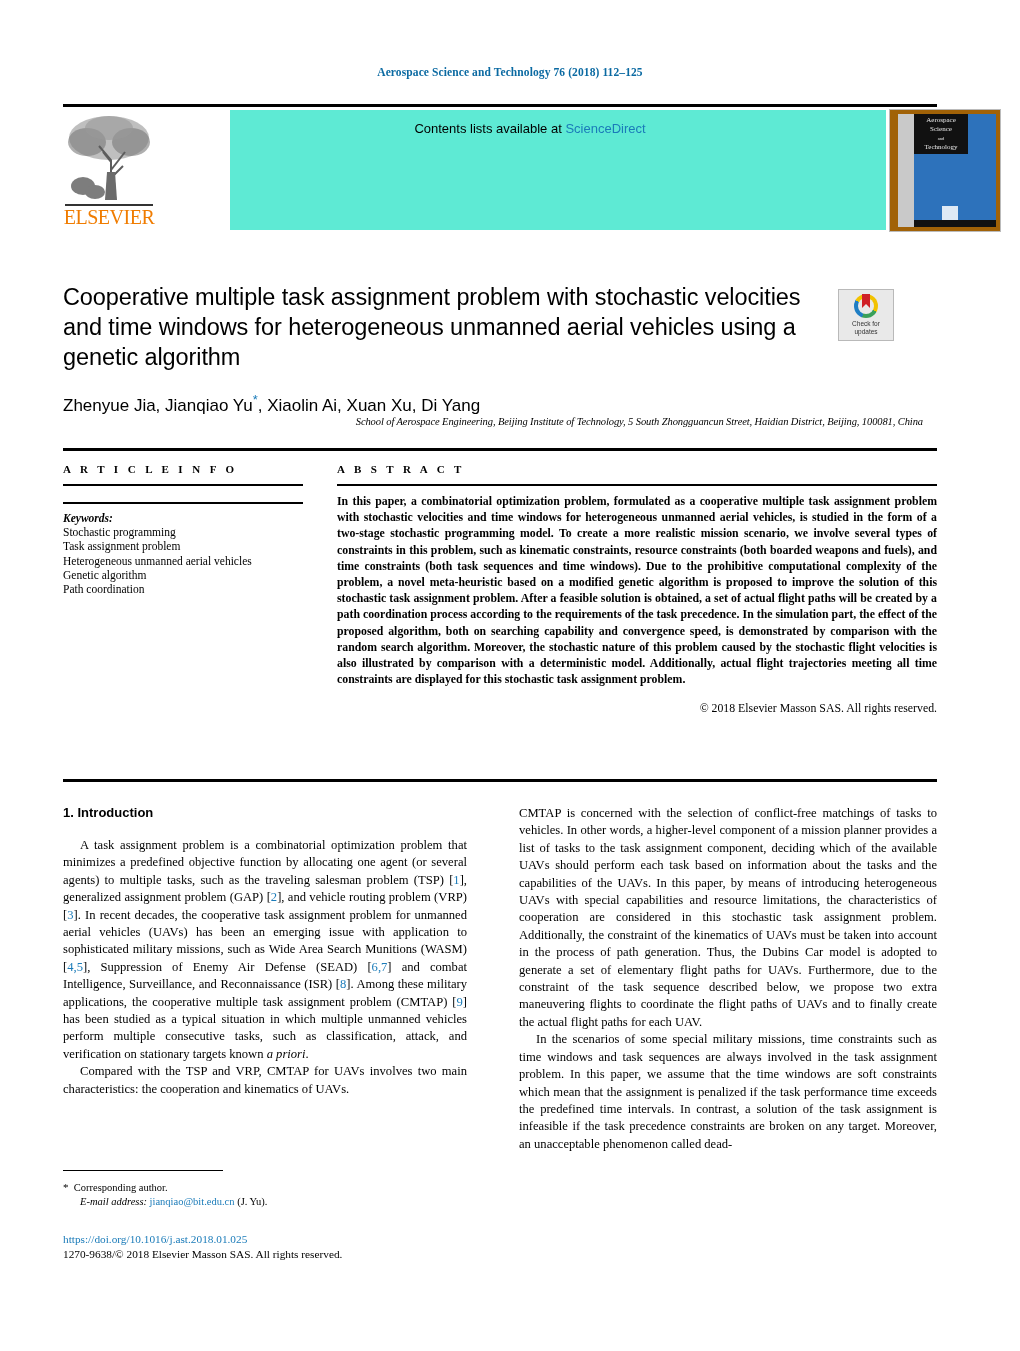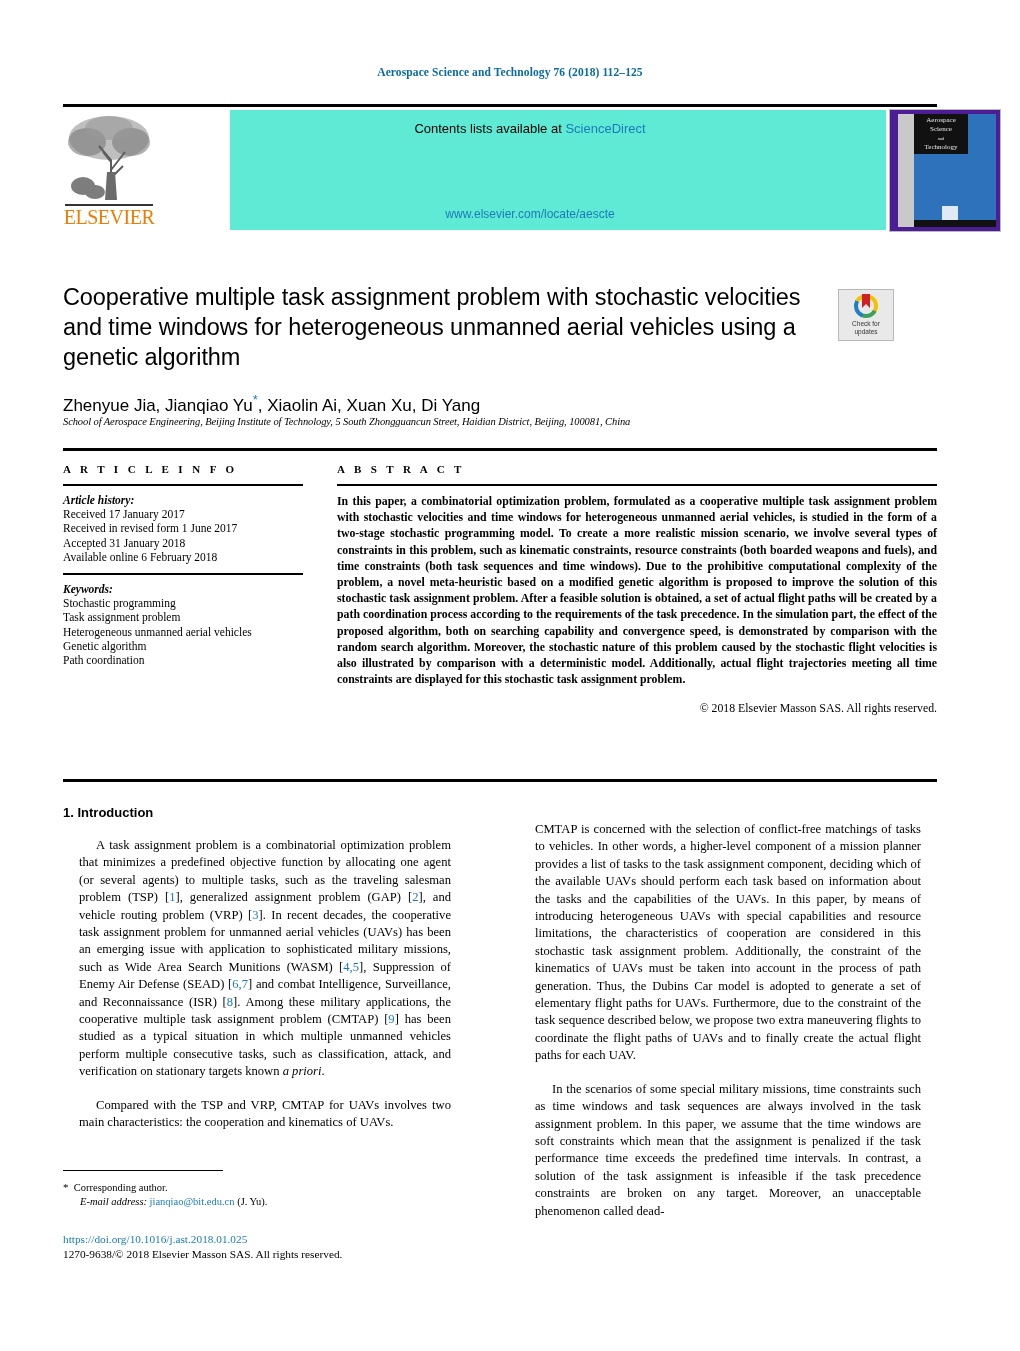--- a/index.html
+++ b/index.html
@@ -116,21 +116,21 @@
     font-family: "Liberation Sans", sans-serif;
     color: #1a7bb9;
   }
   
   .cover-thumb {
     position: absolute;
     left: 826px; top: 5px;
     width: 110px;
     height: 121px;
     border: 1px solid #bbbbbb;
-    background: #4c1d95;
+    background: #a16207;
     overflow: hidden;
   }
   .cv-left-gray { position:absolute; left:8px; top:4px; width:16px; height:113px; background:#c9c9c9; }
   .cv-black-top { position:absolute; left:24px; top:4px; width:54px; height:40px; background:#111111; }
   .cv-blue-right-top { position:absolute; left:78px; top:4px; width:28px; height:36px; background:#2d72bb; }
   .cv-blue-right-bot { position:absolute; left:78px; top:40px; width:28px; height:77px; background:#2d72bb; }
   .cv-blue-main { position:absolute; left:24px; top:44px; width:54px; height:66px; background:#2d72bb; }
   .cv-black-bot { position:absolute; left:24px; top:110px; width:82px; height:7px; background:#111111; }
   .cv-words { position:absolute; left:24px; top:6px; width:54px; text-align:center; color:#e9e9e9;
               font-family:"Liberation Serif", serif; font-size:7px; line-height:9px; }
@@ -201,20 +201,21 @@
   }
   .author-star { color: #1a7bb9; font-size: 13px; vertical-align: super; }
   .affiliation {
     position: absolute;
     left: 63px; top: 416px;
     width: 860px;
     font-family: "Liberation Serif", serif;
     font-style: italic;
     font-size: 10.5px;
     letter-spacing: -0.1px;
+    text-align: right;
   }
 
   
   .rule-top-info {
     position: absolute;
     left: 63px; top: 448px;
     width: 874px;
     height: 2.5px;
     background: #000;
   }
@@ -289,21 +290,21 @@
     font-family: "Liberation Sans", sans-serif;
     font-size: 13px;
     font-weight: bold;
     margin: 0 0 17px 0;
   }
   .bodytext {
     font-family: "Liberation Serif", serif;
     font-size: 12.6px;
     line-height: 17.4px;
     text-align: justify;
-    margin: 16px;
+    margin: 0;
     text-indent: 17px;
   }
   .bodytext.cont { text-indent: 0; }
   .ref { color: #1a7bb9; }
   .it { font-style: italic; }
 
   
   .foot-rule {
     position: absolute;
     left: 63px; top: 1170px;
@@ -363,21 +364,20 @@
             <ellipse cx="30" cy="80" rx="10" ry="7"></ellipse>
           </g>
         </svg>
       </div>
       <div class="elsevier-baseline"></div>
       <div class="elsevier-word">ELSEVIER</div>
     </div>
 
     <div class="contents-box">
       <div class="contents-line"><span>Contents lists available at </span><span class="sciencedirect-link">ScienceDirect</span></div>
-      <div class="journal-url">www.elsevier.com/locate/aescte</div>
     </div>
 
     <div class="cover-thumb">
       <div class="cv-left-gray"></div>
       <div class="cv-black-top"></div>
       <div class="cv-blue-right-top"></div>
       <div class="cv-blue-right-bot"></div>
       <div class="cv-blue-main"></div>
       <div class="cv-black-bot"></div>
       <div class="cv-words">
@@ -406,27 +406,20 @@
   </div>
 
   <div class="authors"><span>Zhenyue Jia, Jianqiao Yu</span><span class="author-star">*</span><span>, Xiaolin Ai, Xuan Xu, Di Yang</span></div>
   <div class="affiliation">School of Aerospace Engineering, Beijing Institute of Technology, 5 South Zhongguancun Street, Haidian District, Beijing, 100081, China</div>
 
   <div class="rule-top-info"></div>
 
   <div class="col-info">
     <div class="sec-label">A R T I C L E   I N F O</div>
     <div class="thin-rule"></div>
-    <div class="info-group">
-      <div class="info-head">Article history:</div>
-      <div>Received 17 January 2017</div>
-      <div>Received in revised form 1 June 2017</div>
-      <div>Accepted 31 January 2018</div>
-      <div>Available online 6 February 2018</div>
-    </div>
     <div class="info-gap"></div>
     <div class="thin-rule"></div>
     <div class="info-group">
       <div class="info-head">Keywords:</div>
       <div>Stochastic programming</div>
       <div>Task assignment problem</div>
       <div>Heterogeneous unmanned aerial vehicles</div>
       <div>Genetic algorithm</div>
       <div>Path coordination</div>
     </div>

